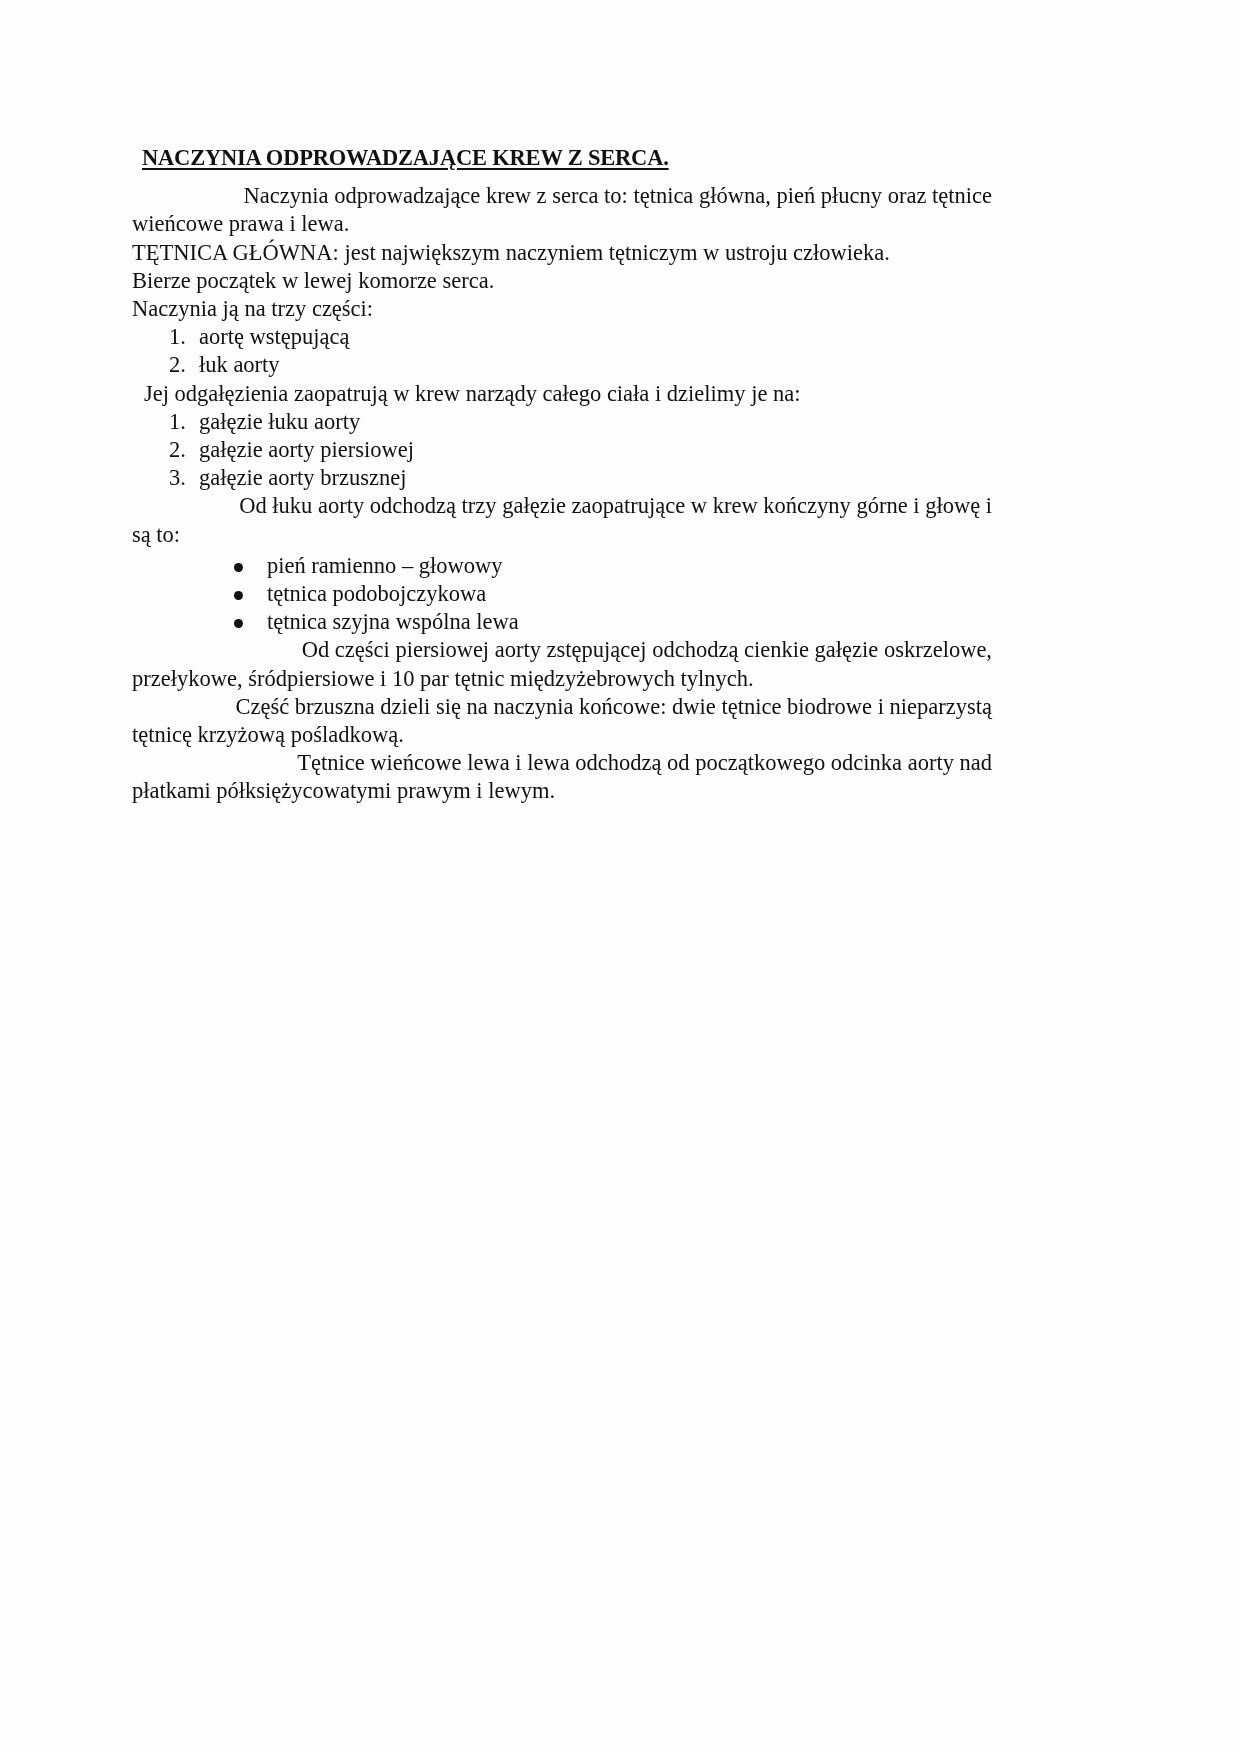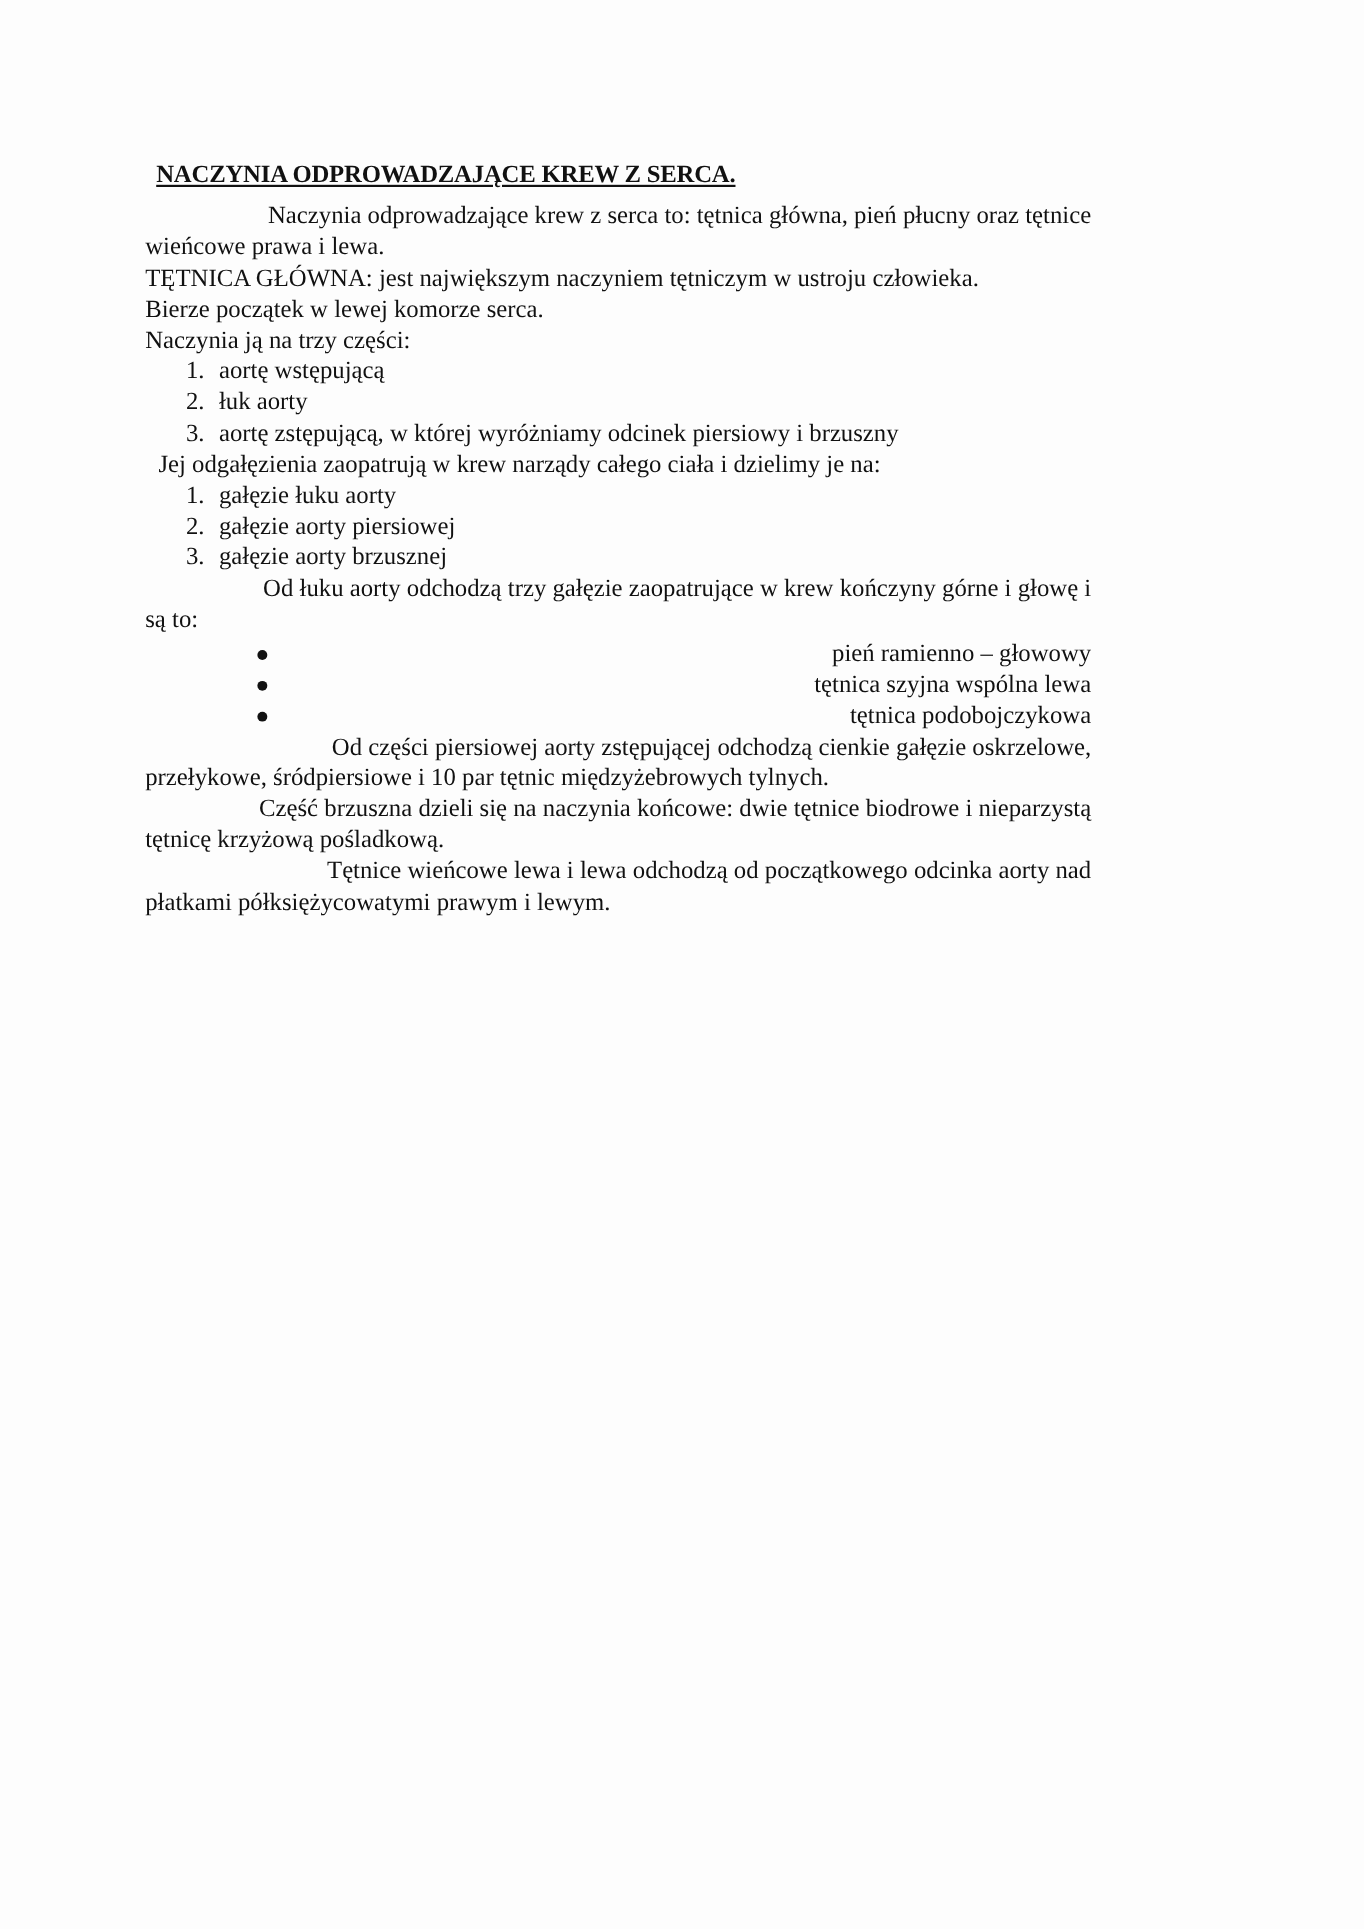--- a/index.html
+++ b/index.html
@@ -9,21 +9,21 @@
     font-family:"Liberation Serif", "DejaVu Serif", serif;
     font-size:22.5px; line-height:28.2px; color:#111;
   }
   .title { font-weight:bold; text-decoration:underline; text-decoration-thickness:2px; text-underline-offset:3px; margin:10px; font-size:22.5px; letter-spacing:-0.2px; }
   p { margin:0; }
   .indent { text-indent:18px;text-align:right; }
   .indent-sm { text-indent:12px; }
   ol { margin:0; padding:0; list-style:none; }
   ol li { padding-left:37px; position:relative; }
   ol li .num { display:inline-block; width:30px; }
-  ul.bullets { margin:0; padding:0; list-style:none;text-align:right; }
+  ul.bullets { margin:0; padding:0; list-style:none; }
   ul.bullets li { padding-left:100px; position:relative; }
   ul.bullets li .dot { position:absolute; left:102px; top:11px; width:9px; height:9px; border-radius:50%; background:#111; }
   ul.bullets li .txt { padding-left:35px; }
   .gap { height:3px; }
 </style>
 </head>
 <body>
 
 <div class="page">
   <p class="title">NACZYNIA ODPROWADZAJĄCE KREW Z SERCA.</p>
@@ -31,37 +31,36 @@
   <p class="indent">Naczynia odprowadzające krew z serca to: tętnica główna, pień płucny oraz tętnice</p>
   <p>wieńcowe prawa i lewa.</p>
 
   <p>TĘTNICA GŁÓWNA: jest największym naczyniem tętniczym w ustroju człowieka.</p>
   <p>Bierze początek w lewej komorze serca.</p>
 
   <p>Naczynia ją na trzy części:</p>
   <ol>
     <li><span class="num">1.</span><span>aortę wstępującą</span></li>
     <li><span class="num">2.</span><span>łuk aorty</span></li>
-    <li><span class="num">3.</span><span>aortę zstępującą, w której wyróżniamy odcinek piersiowy i brzuszny</span></li>
   </ol>
 
   <p class="indent-sm">Jej odgałęzienia zaopatrują w krew narządy całego ciała i dzielimy je na:</p>
   <ol>
     <li><span class="num">1.</span><span>gałęzie łuku aorty</span></li>
     <li><span class="num">2.</span><span>gałęzie aorty piersiowej</span></li>
     <li><span class="num">3.</span><span>gałęzie aorty brzusznej</span></li>
   </ol>
 
   <p class="indent">Od łuku aorty odchodzą trzy gałęzie zaopatrujące w krew kończyny górne i głowę i</p>
   <p>są to:</p>
   <div class="gap"></div>
   <ul class="bullets">
     <li><span class="dot"></span><span class="txt">pień ramienno – głowowy</span></li>
+    <li><span class="dot"></span><span class="txt">tętnica podobojczykowa</span></li>
     <li><span class="dot"></span><span class="txt">tętnica szyjna wspólna lewa</span></li>
-    <li><span class="dot"></span><span class="txt">tętnica podobojczykowa</span></li>
   </ul>
 
   <p class="indent">Od części piersiowej aorty zstępującej odchodzą cienkie gałęzie oskrzelowe,</p>
   <p>przełykowe, śródpiersiowe i 10 par tętnic międzyżebrowych tylnych.</p>
 
   <p class="indent">Część brzuszna dzieli się na naczynia końcowe: dwie tętnice biodrowe i nieparzystą</p>
   <p>tętnicę krzyżową pośladkową.</p>
 
   <p class="indent">Tętnice wieńcowe lewa i lewa odchodzą od początkowego odcinka aorty nad</p>
   <p>płatkami półksiężycowatymi prawym i lewym.</p>

